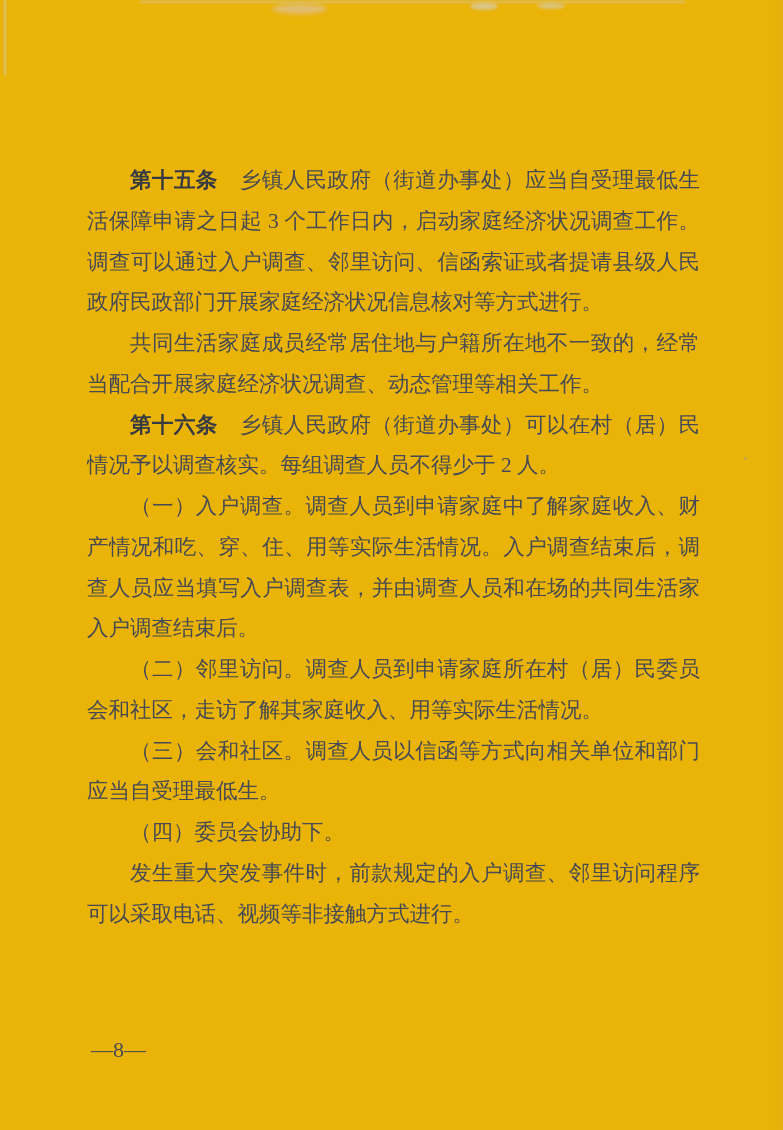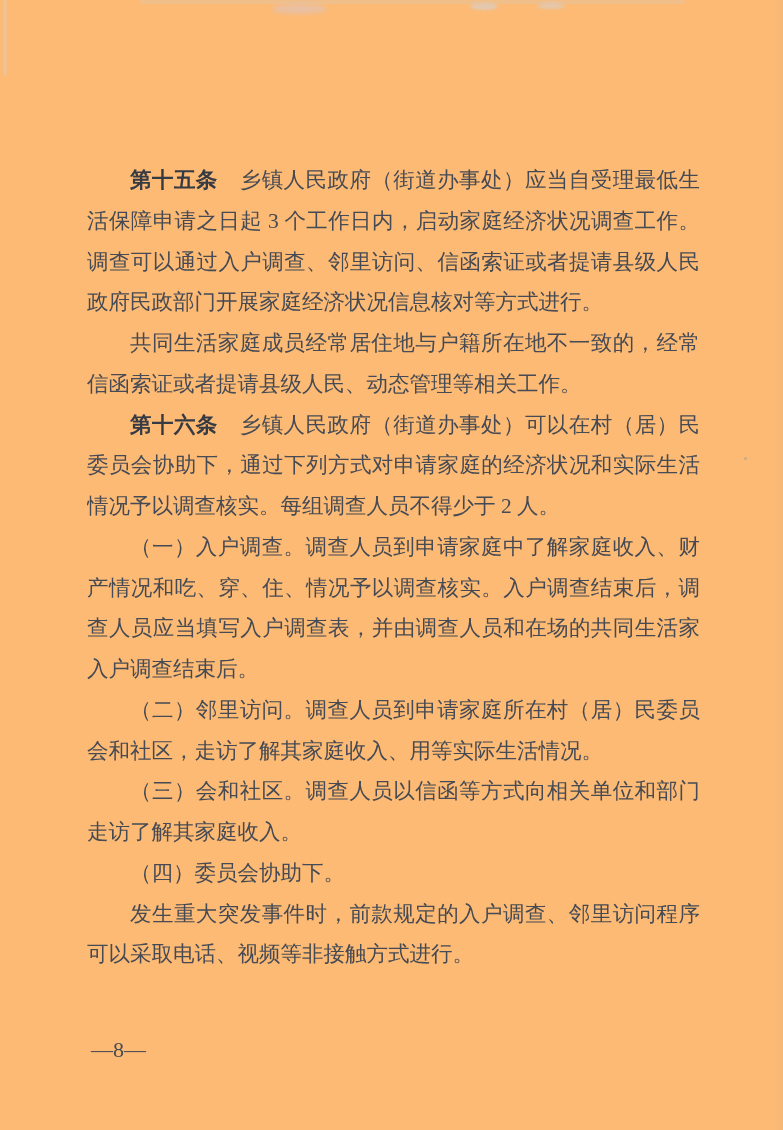--- a/index.html
+++ b/index.html
@@ -6,21 +6,21 @@
   html, body { background: #ffffff; }
   body {
     width: 783px;
     height: 1130px;
     font-family: "Liberation Serif", "DejaVu Serif", serif;
   }
   .page {
     position: relative;
     width: 783px;
     height: 1130px;
-    background: #fdba74;
+    background: #eab308;
     overflow: hidden;
   }
   
   .artifact { position: absolute; pointer-events: none; }
   .top-streak {
     left: 140px; top: 1px; width: 545px; height: 2px;
     background: rgba(205,208,214,0.50); filter: blur(1px);
   }
   .smudge-pink {
     left: 272px; top: 4px; width: 55px; height: 10px;
@@ -90,40 +90,39 @@
 
   <div class="doc-body">
       <div>
         <div class="line indent fill"><span class="article-no">第十五条</span><span>　乡镇人民政府（街道办事处）应当自受理最低生</span></div>
         <div class="line fill"><span>活保障申请之日起 3 个工作日内，启动家庭经济状况调查工作。</span></div>
         <div class="line fill"><span>调查可以通过入户调查、邻里访问、信函索证或者提请县级人民</span></div>
         <div class="line"><span>政府民政部门开展家庭经济状况信息核对等方式进行。</span></div>
       </div>
       <div>
         <div class="line indent fill"><span>共同生活家庭成员经常居住地与户籍所在地不一致的，经常</span></div>
-        <div class="line"><span>信函索证或者提请县级人民、动态管理等相关工作。</span></div>
+        <div class="line"><span>当配合开展家庭经济状况调查、动态管理等相关工作。</span></div>
       </div>
       <div>
         <div class="line indent fill"><span class="article-no">第十六条</span><span>　乡镇人民政府（街道办事处）可以在村（居）民</span></div>
-        <div class="line fill"><span>委员会协助下，通过下列方式对申请家庭的经济状况和实际生活</span></div>
         <div class="line"><span>情况予以调查核实。每组调查人员不得少于 2 人。</span></div>
       </div>
       <div>
         <div class="line indent fill"><span>（一）入户调查。调查人员到申请家庭中了解家庭收入、财</span></div>
-        <div class="line fill"><span>产情况和吃、穿、住、情况予以调查核实。入户调查结束后，调</span></div>
+        <div class="line fill"><span>产情况和吃、穿、住、用等实际生活情况。入户调查结束后，调</span></div>
         <div class="line fill"><span>查人员应当填写入户调查表，并由调查人员和在场的共同生活家</span></div>
         <div class="line"><span>入户调查结束后。</span></div>
       </div>
       <div>
         <div class="line indent fill"><span>（二）邻里访问。调查人员到申请家庭所在村（居）民委员</span></div>
         <div class="line"><span>会和社区，走访了解其家庭收入、用等实际生活情况。</span></div>
       </div>
       <div>
         <div class="line indent fill"><span>（三）会和社区。调查人员以信函等方式向相关单位和部门</span></div>
-        <div class="line"><span>走访了解其家庭收入。</span></div>
+        <div class="line"><span>应当自受理最低生。</span></div>
       </div>
       <div>
         <div class="line indent"><span>（四）委员会协助下。</span></div>
       </div>
       <div>
         <div class="line indent fill"><span>发生重大突发事件时，前款规定的入户调查、邻里访问程序</span></div>
         <div class="line"><span>可以采取电话、视频等非接触方式进行。</span></div>
       </div>
     </div>
 

